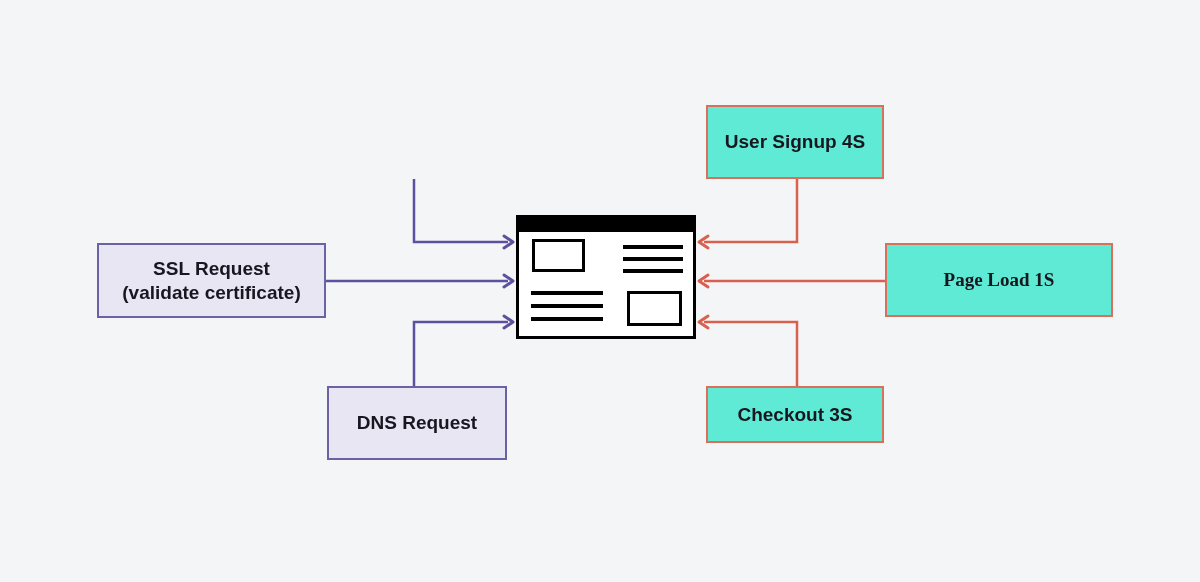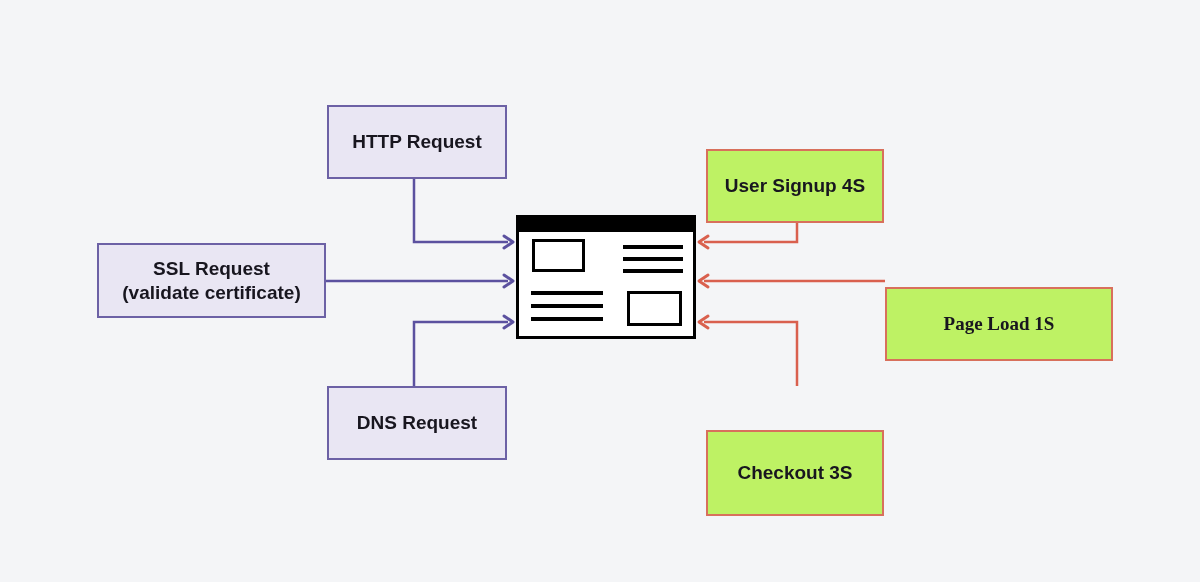--- a/index.html
+++ b/index.html
@@ -44,23 +44,22 @@
     line-height: 1.26;
     color: #18161f;
     white-space: pre-line;
     padding: 4px 8px;
   }
   .node.purple {
     background: #e9e6f3;
     border: 2px solid #6c61a5;
   }
   .node.red {
-    background: #bef264;
+    background: #5eead4;
     border: 2px solid #d8705c;
-    margin-top: 44px;
   }
   .browser {
     position: absolute;
     left: 516px;
     top: 215px;
     width: 180px;
     height: 124px;
     box-sizing: border-box;
     background: #ffffff;
     border: 3px solid #000000;
@@ -110,32 +109,31 @@
     <g class="red">
       <path d="M885 281 L704 281"></path>
       <path class="head" d="M708 275 L699 281 L708 287"></path>
     </g>
     <g class="red">
       <path d="M797 386 L797 322 L704 322"></path>
       <path class="head" d="M708 316 L699 322 L708 328"></path>
     </g>
   </svg>
 
-  <div class="node purple" style="left:327px; top:105px; width:180px; height:74px;">HTTP Request</div>
 
   <div class="node purple" style="left:97px; top:243px; width:229px; height:75px;">SSL Request
 (validate certificate)</div>
 
   <div class="node purple" style="left:327px; top:386px; width:180px; height:74px;">DNS Request</div>
 
   <div class="node red" style="left:706px; top:105px; width:178px; height:74px;">User Signup 4S</div>
 
   <div class="node red" style="left:885px; top:243px; width:228px; height:74px;font-family:Liberation Serif, serif;">Page Load 1S</div>
 
-  <div class="node red" style="left:706px; top:386px; width:178px; height:86px;">Checkout 3S</div>
+  <div class="node red" style="left:706px; top:386px; width:178px; height:57px;">Checkout 3S</div>
 
   <div class="browser">
     <div class="bar"></div>
     <div class="box" style="left:13px; top:21px; width:53px; height:33px;"></div>
     <div class="ln" style="left:104px; top:27px; width:60px;"></div>
     <div class="ln" style="left:104px; top:39px; width:60px;"></div>
     <div class="ln" style="left:104px; top:51px; width:60px;"></div>
     <div class="ln" style="left:12px; top:73px; width:72px;"></div>
     <div class="ln" style="left:12px; top:86px; width:72px;"></div>
     <div class="ln" style="left:12px; top:99px; width:72px;"></div>

